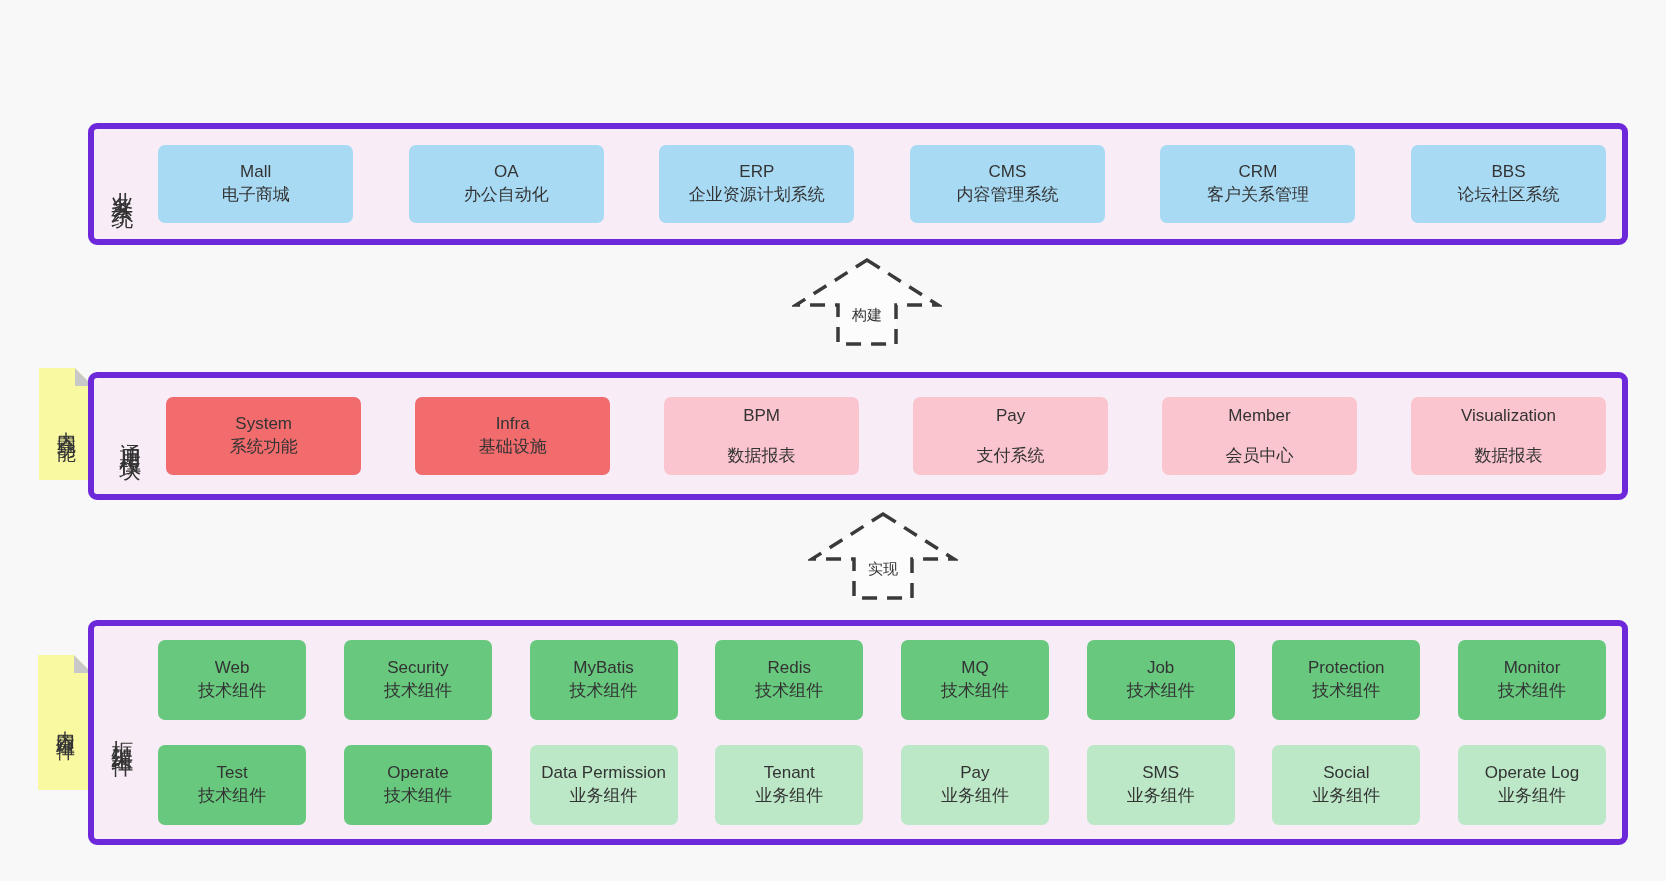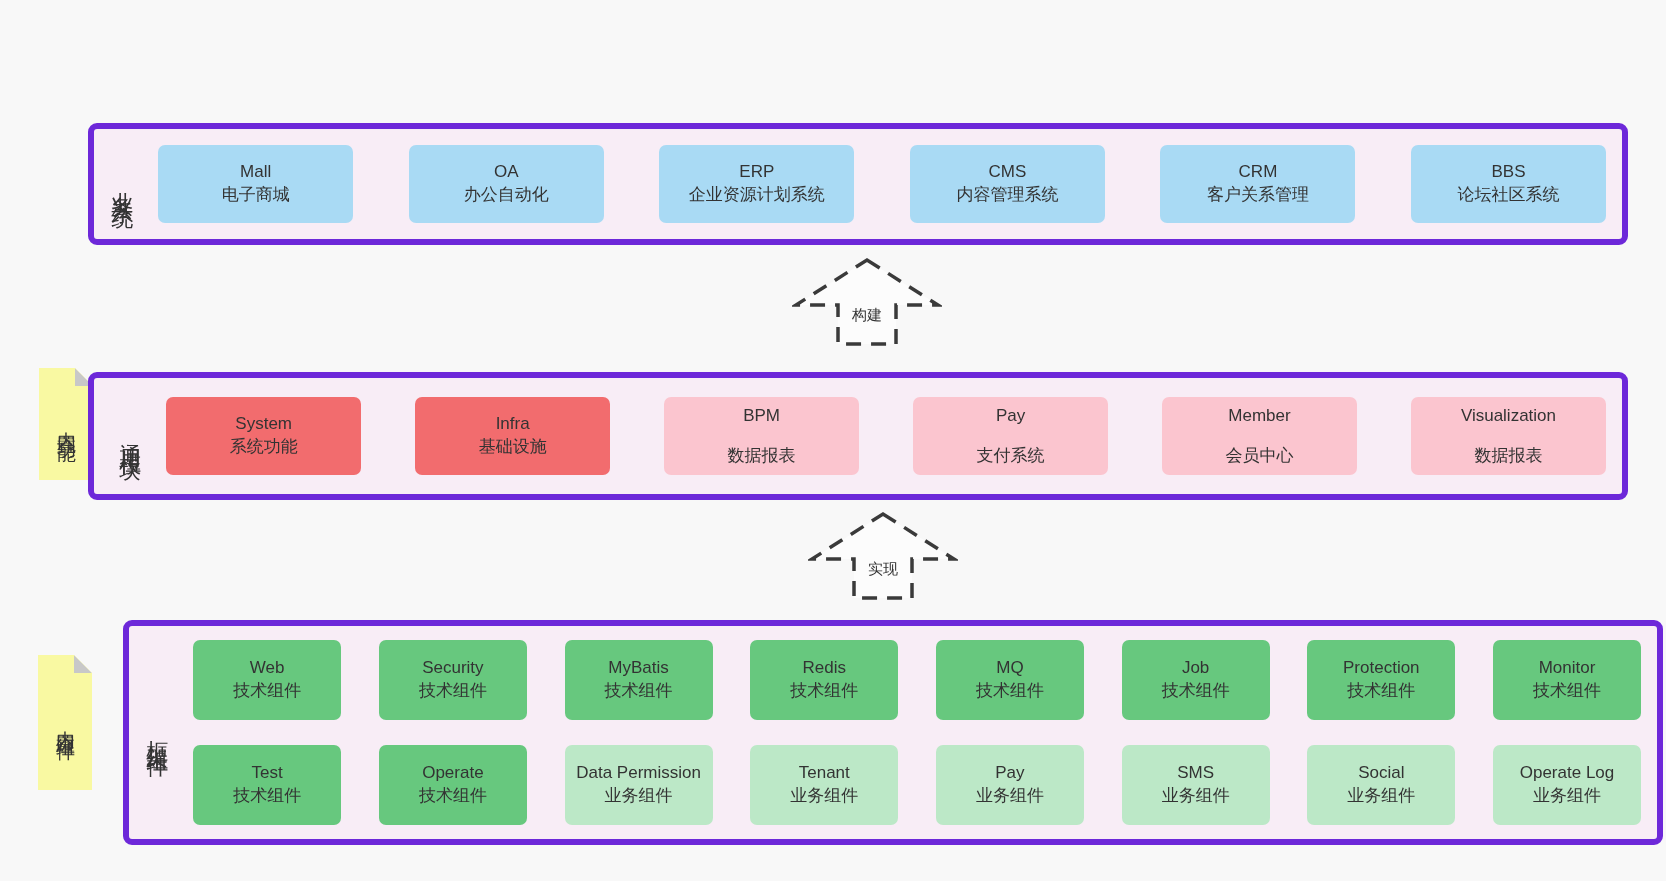--- a/index.html
+++ b/index.html
@@ -9,21 +9,21 @@
     font-family:"Liberation Sans","DejaVu Sans",sans-serif;
     overflow:hidden;
   }
   .section {
     position:absolute; left:88px; width:1540px;
     background:#f8edf6; border:6px solid #6d28d9; border-radius:9px;
     box-sizing:border-box; display:flex; align-items:center; z-index:1;
   }
   #section-business   { top:123px; height:122px; }
   #section-modules    { top:372px; height:128px;padding-left:8px; }
-  #section-components { top:620px; height:225px;margin-left:35px; }
+  #section-components { top:620px; height:225px; }
 
   .v-label {
     writing-mode:vertical-rl; text-orientation:upright;
     font-size:22px; line-height:1.1; letter-spacing:5px;
     margin-left:16px; flex:0 0 auto; white-space:nowrap;
   }
   .row6 {
     flex:1; display:flex; justify-content:space-between; align-items:center;
     margin:0 16px 0 24px;
   }

